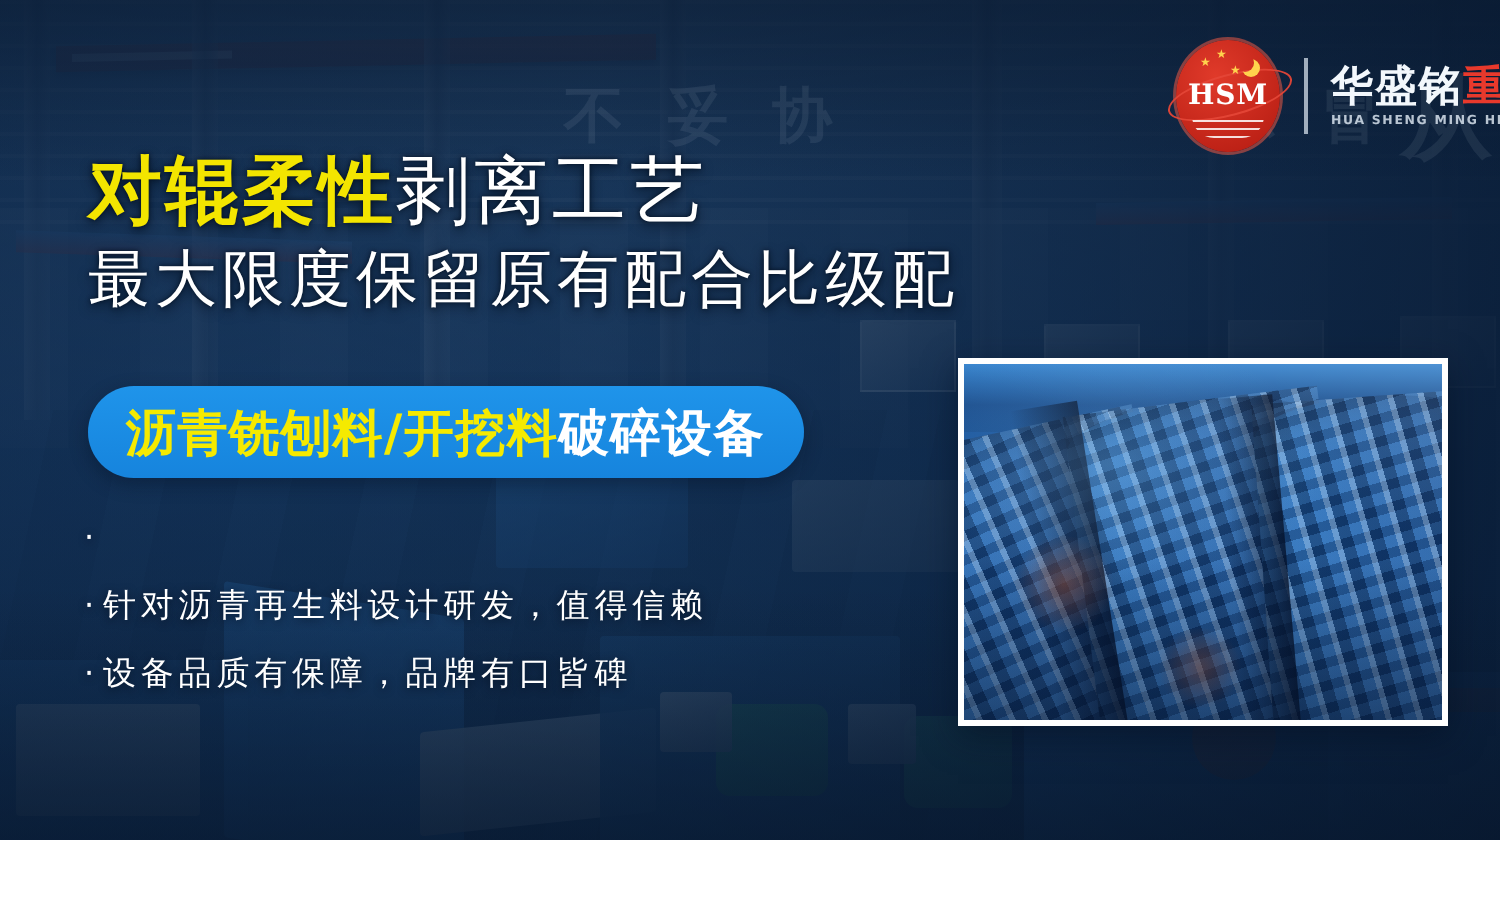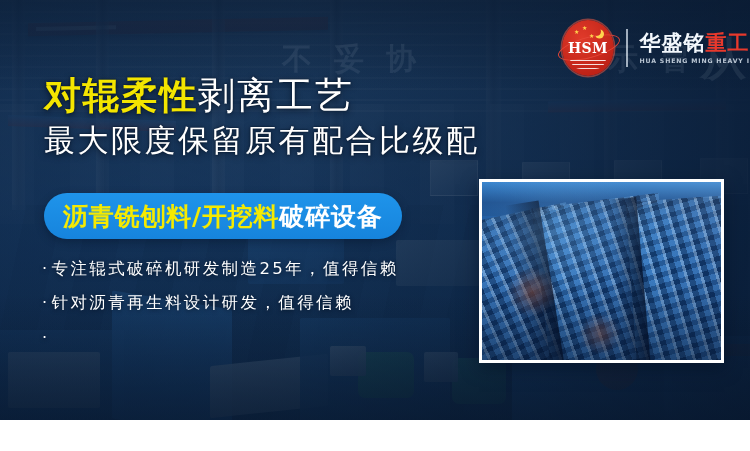--- a/index.html
+++ b/index.html
@@ -136,20 +136,21 @@
     height: 52px;
   }
   #logo-mark {
     position: relative;
     width: 52px; height: 56px;
     border-radius: 50%;
     background: radial-gradient(circle at 38% 32%, #e03a2a, #bd2116 78%, #a2180f 100%);
     box-shadow: 0 0 0 1.5px rgba(235,90,70,.55);
     flex: 0 0 auto;
     overflow: visible;
+    margin-left: 26px;
   }
   #logo-mark .ring {
     position: absolute;
     left: -5px; top: 17px;
     width: 62px; height: 19px;
     border: 1.4px solid rgba(228,70,55,.95);
     border-radius: 50%;
     transform: rotate(-15deg);
   }
   #logo-mark .hsm-text {
@@ -428,28 +429,28 @@
   <div id="headline">
     <div class="title-line1">
       <span class="hl">对辊柔性</span><span class="wt">剥离工艺</span>
     </div>
     <div class="title-line2">最大限度保留原有配合比级配</div>
   </div>
 
   <div id="bullets">
     <div class="bullet">
       <span class="dot">·</span>
-      <span>专注辊式破碎机研发制造25年，值得信赖</span>
     </div>
     <div class="bullet">
       <span class="dot">·</span>
       <span>针对沥青再生料设计研发，值得信赖</span>
     </div>
     <div class="bullet">
       <span class="dot">·</span>
+      <span>设备品质有保障，品牌有口皆碑</span>
     </div>
   </div>
 
   <div id="product-card">
     <div id="product-photo">
       <div class="photo-topbar"></div>
       <div class="roller" style="left:-48px; top:34px; width:150px; height:160px; transform:rotate(-12deg);">
         <div class="teeth"></div>
       </div>
       <div class="roller" style="left:60px; top:18px; width:128px; height:182px; transform:rotate(-7deg);">

